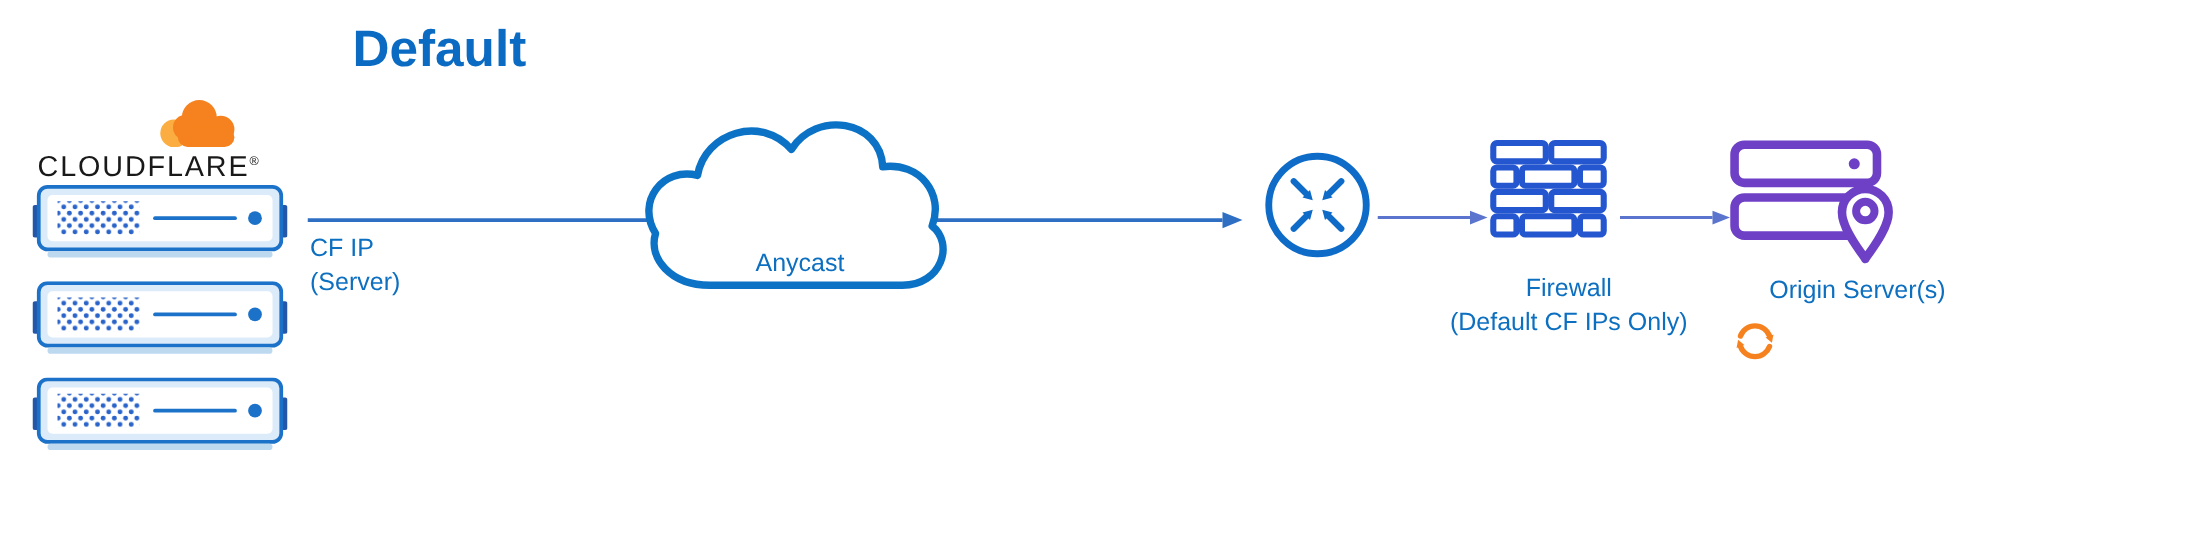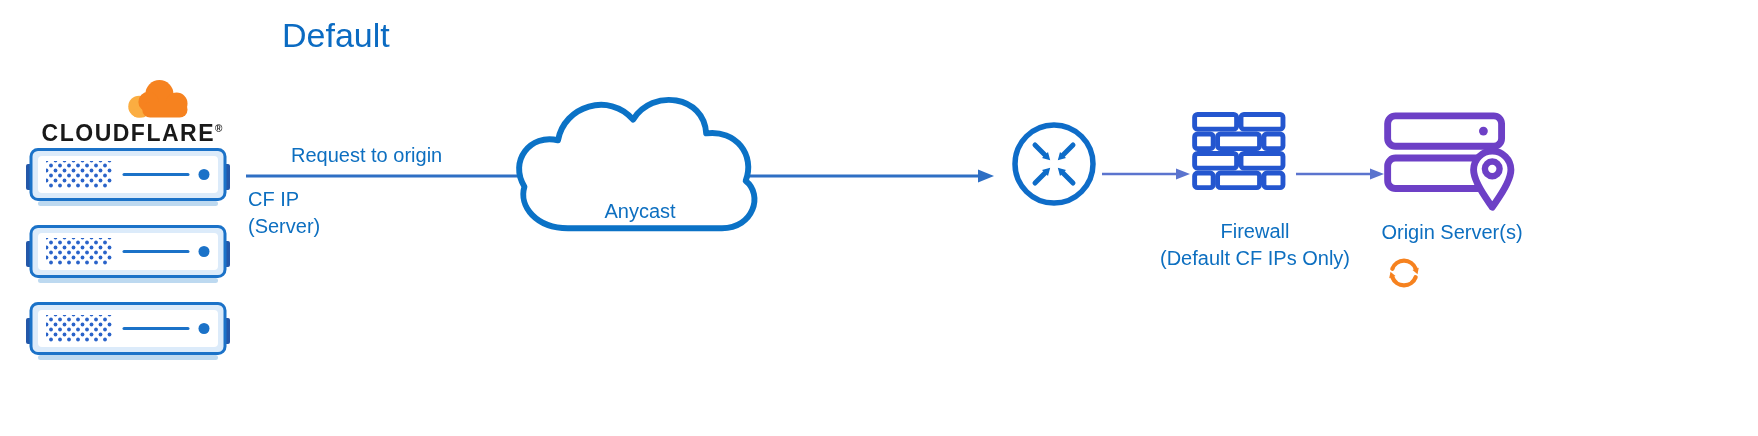--- a/index.html
+++ b/index.html
@@ -8,23 +8,23 @@
     --server-border:#1b72c8; --server-fill:#dcebfa; --server-dot:#2a63c9; --server-tab:#2457a8;
     --main-arrow:#2e6fc4; --connector:#5b74ce;
     --purple:#6d40c6; --orange:#f6821f; --orange-light:#fbad41; --brand-text:#191919;
   }
   html,body{margin:0;padding:0;background:#fff;}
   .canvas{position:relative;width:1758px;height:436px;background:#fff;overflow:hidden;
           font-family:"Liberation Sans",sans-serif;}
   .abs{position:absolute;}
   .lbl{position:absolute;font-size:20px;line-height:27px;color:var(--text-blue);white-space:pre-line;}
   .center{text-align:center;}
-  .title{position:absolute;left:282px;top:16px;font-size:34px;font-weight:400;color:var(--title-blue);}
-  .brand{position:absolute;left:30px;top:120px;width:204px;text-align:center;font-size:23px;
-         font-weight:700;letter-spacing:1.5px;color:var(--brand-text);}
+  .title{position:absolute;left:282px;top:16px;font-size:41px;font-weight:700;color:var(--title-blue);}
+  .brand{position:absolute;left:30px;top:120px;width:204px;text-align:left;font-size:23px;
+         font-weight:400;letter-spacing:1.5px;color:var(--brand-text);}
   .brand .reg{font-size:10px;vertical-align:super;letter-spacing:0;}
 
   
   .cloud-path{fill:#fff;stroke:var(--cloud-blue);stroke-width:6;stroke-linejoin:round;stroke-linecap:round;}
   .server-outer{fill:var(--server-fill);stroke:var(--server-border);stroke-width:3;}
   .server-inner{fill:#ffffff;}
   .server-line{stroke:var(--server-border);stroke-width:3;stroke-linecap:round;}
   .server-base{fill:#bdd9f0;}
   .f-blue{fill:var(--server-border);}
   .f-dot{fill:var(--server-dot);}
@@ -90,21 +90,20 @@
     </svg>
   <svg class="abs" style="left:26px;top:302px" width="204" height="62">
       <use href="#serverSym"></use>
     </svg>
 
   <svg class="abs" style="left:246px;top:166px" width="750" height="20">
     <line x1="0" y1="10" x2="732" y2="10" class="arrow-line"></line>
     <polygon points="748,10 732,3.5 732,16.5" class="arrow-head"></polygon>
   </svg>
 
-  <div class="lbl" style="left:291px;top:142px">Request to origin</div>
   <div class="lbl" style="left:248px;top:186px">CF IP
 (Server)</div>
 
   <svg class="abs" style="left:506px;top:84px" width="268" height="160" viewBox="0 0 270 162">
     <path class="cloud-path" d="M 62 146 C 30 146 12 124 18 104 C 2 78 24 50 52 57 C 58 22 104 8 128 36 C 148 4 200 12 202 50 C 232 46 252 72 242 98 C 260 112 250 146 218 146 Z"></path>
   </svg>
   <div class="lbl center" style="left:506px;top:198px;width:268px">Anycast</div>
 
   <svg class="abs" style="left:1008px;top:118px" width="92" height="92" viewBox="0 0 92 92">
     <circle cx="46" cy="46" r="39" class="cpe-circle"></circle>
@@ -145,21 +144,21 @@
 
   <svg class="abs" style="left:1384px;top:106px" width="134" height="110" viewBox="0 0 136 112">
     <rect x="3.5" y="10" width="116" height="31" rx="8" class="org-shape"></rect>
     <circle cx="101" cy="25.5" r="4.5" class="org-dot"></circle>
     <rect x="3.5" y="53" width="116" height="31" rx="8" class="org-shape"></rect>
     <g>
       <path d="M110 103 C 107 98 91 79 91 65 A 19 19 0 1 1 129 65 C 129 79 113 98 110 103 Z" class="org-shape"></path>
       <circle cx="110" cy="64" r="7.5" fill="#ffffff" stroke="var(--purple)" stroke-width="6.5"></circle>
     </g>
   </svg>
-  <div class="lbl center" style="left:1352px;top:219px;width:200px">Origin Server(s)</div>
+  <div class="lbl center" style="left:1386px;top:219px;width:200px">Origin Server(s)</div>
 
   <svg class="abs" style="left:1384px;top:253px" width="40" height="40" viewBox="0 0 42 42">
     <path d="M 8.8 16.6 A 13 13 0 0 1 33.2 16.6" class="sync-arc"></path>
     <polygon points="35.2,22.2 36.5,15.4 29.9,17.8" class="sync-head"></polygon>
     <path d="M 33.2 25.4 A 13 13 0 0 1 8.8 25.4" class="sync-arc"></path>
     <polygon points="6.8,19.8 5.5,26.6 12.1,24.2" class="sync-head"></polygon>
   </svg>
 
 </div>
 

